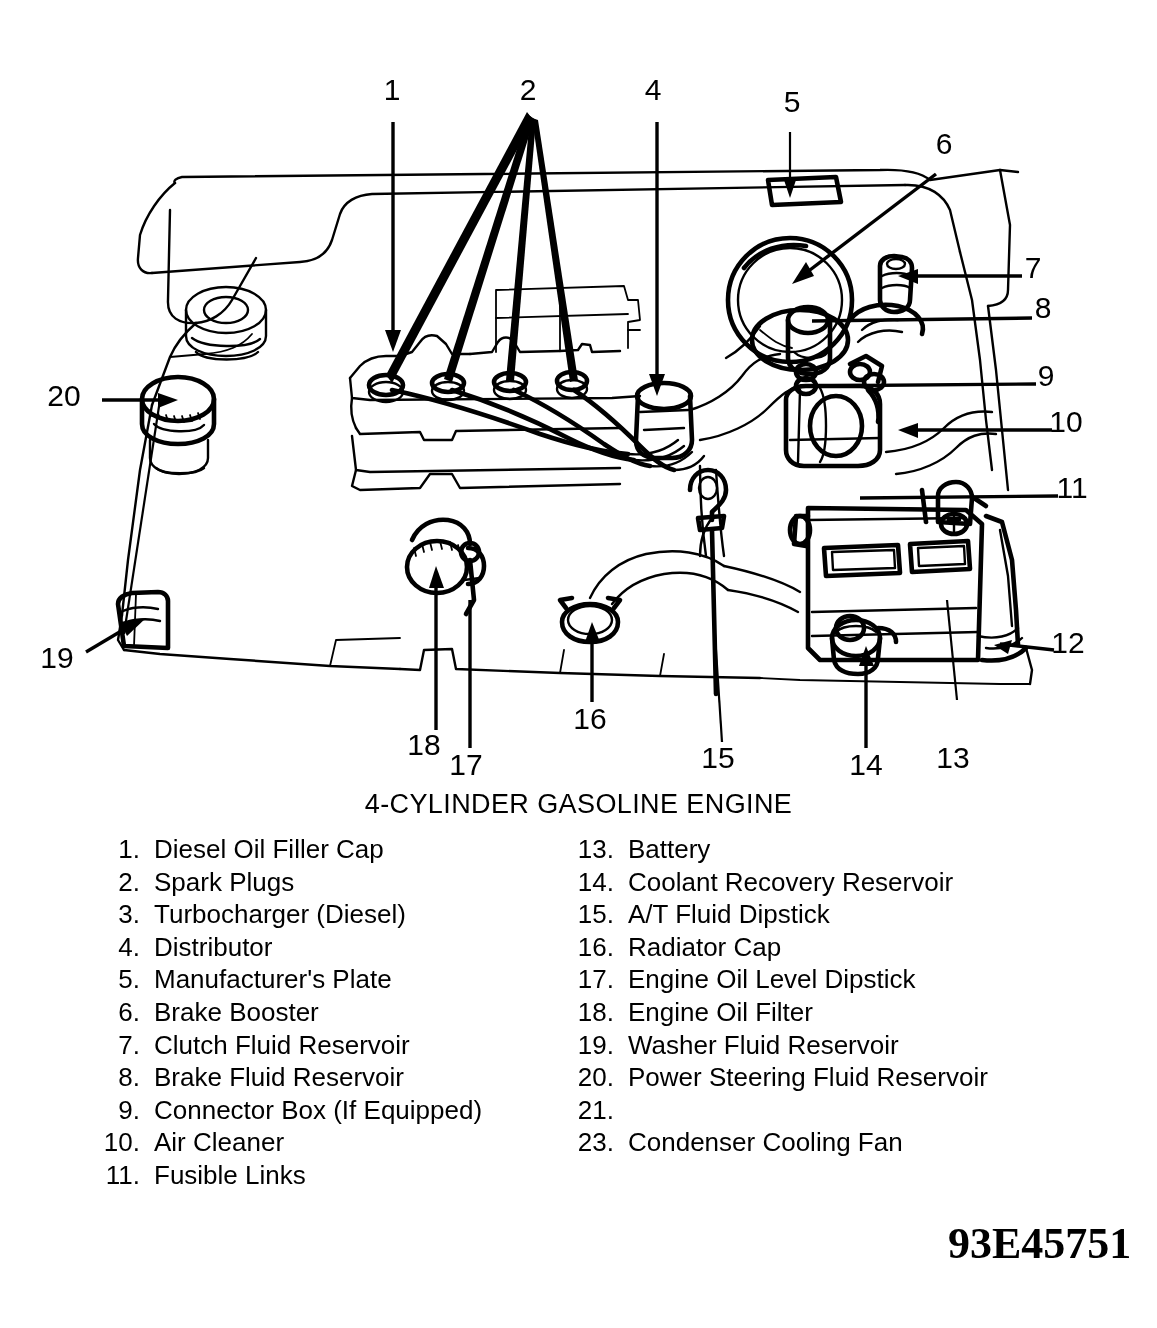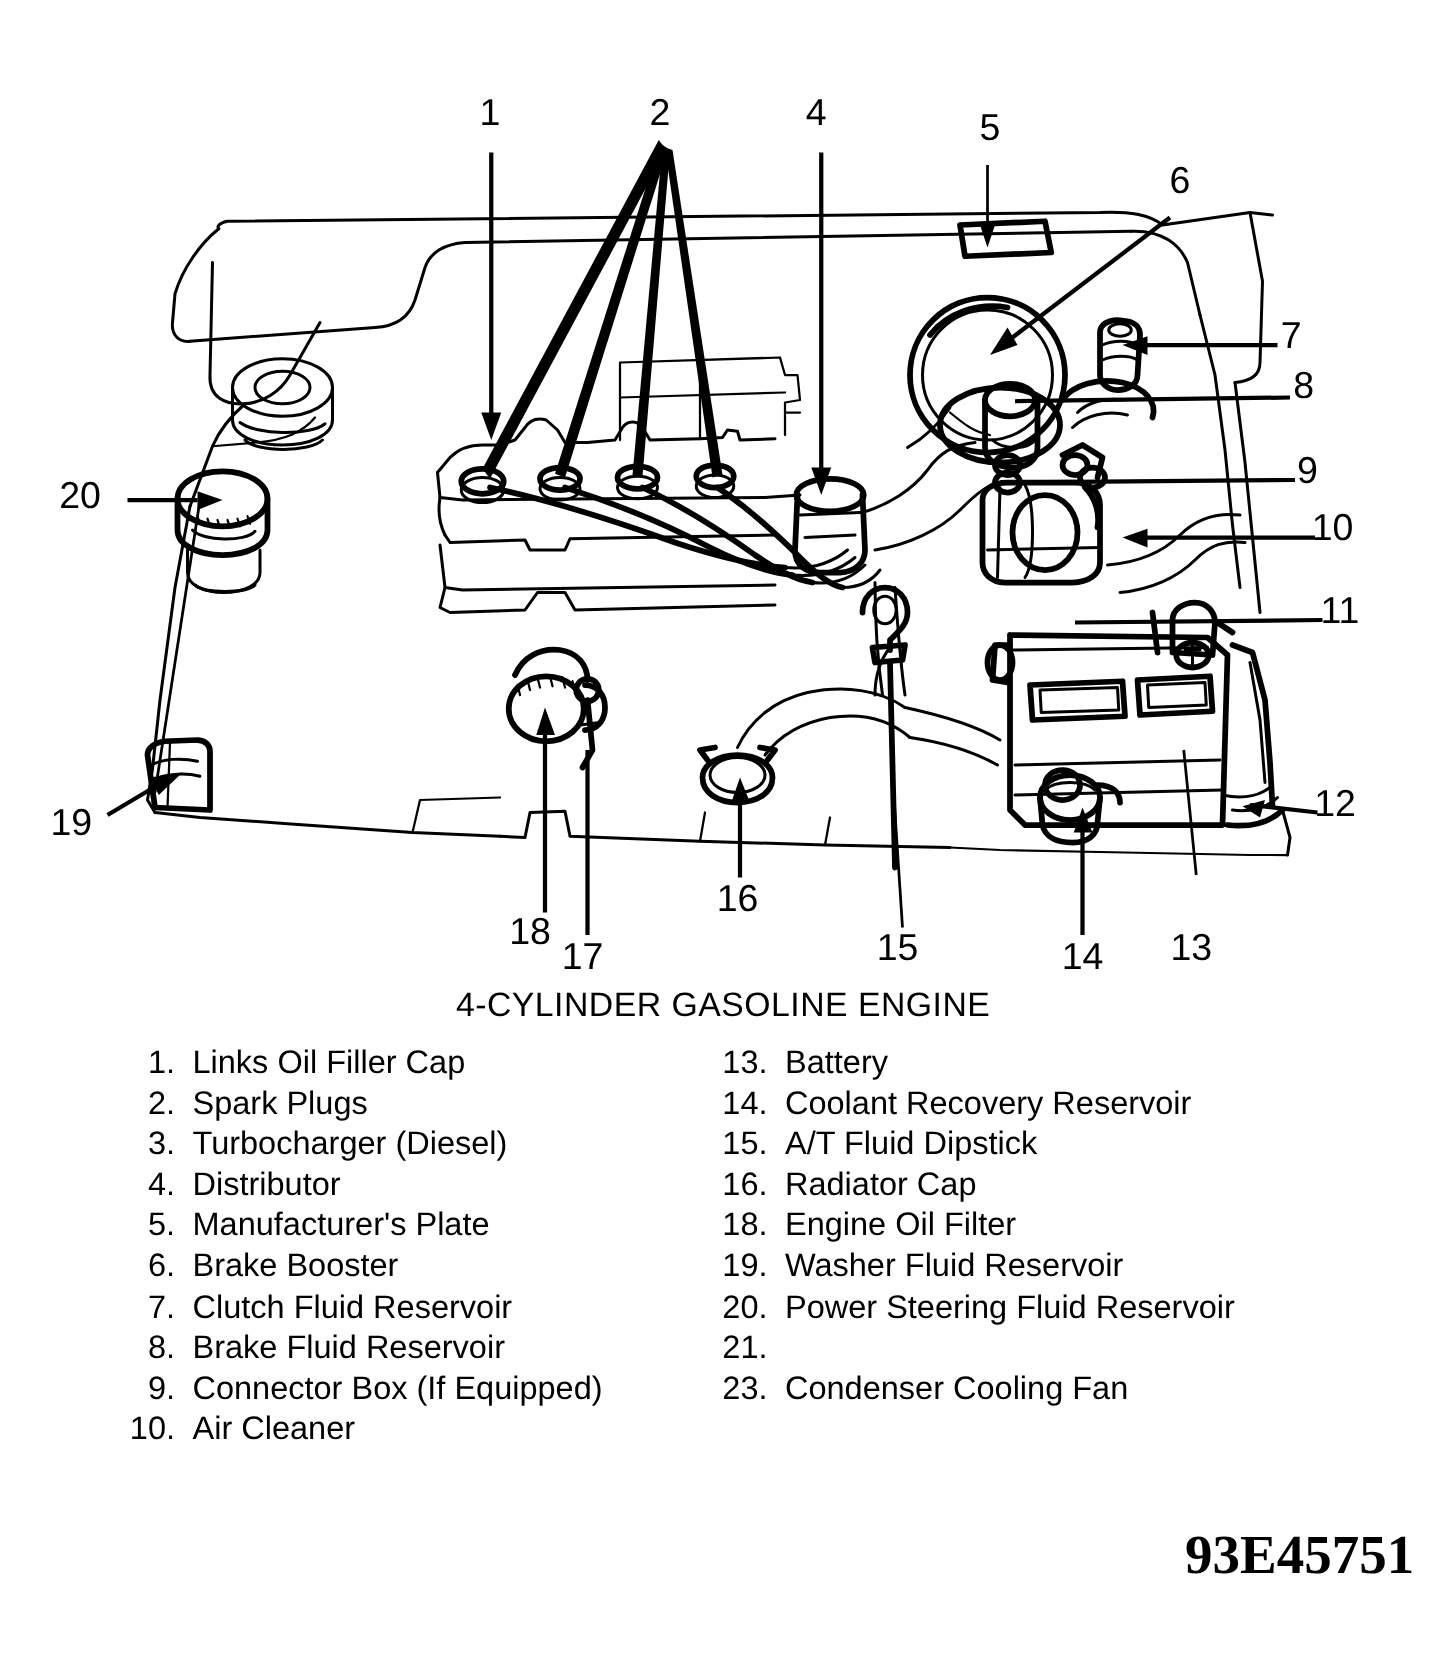--- a/index.html
+++ b/index.html
@@ -442,21 +442,21 @@
       </g>
 
   </svg>
 
   <div id="caption-title">4-CYLINDER GASOLINE ENGINE</div>
 
   <div id="legend">
     <div class="legend-col" id="legend-col-left">
         <div class="legend-row">
           <span class="legend-num">1.</span>
-          <span class="legend-text">Links Oil Filler Cap</span>
+          <span class="legend-text">Diesel Oil Filler Cap</span>
         </div>
         <div class="legend-row">
           <span class="legend-num">2.</span>
           <span class="legend-text">Spark Plugs</span>
         </div>
         <div class="legend-row">
           <span class="legend-num">3.</span>
           <span class="legend-text">Turbocharger (Diesel)</span>
         </div>
         <div class="legend-row">
@@ -480,39 +480,47 @@
           <span class="legend-text">Brake Fluid Reservoir</span>
         </div>
         <div class="legend-row">
           <span class="legend-num">9.</span>
           <span class="legend-text">Connector Box (If Equipped)</span>
         </div>
         <div class="legend-row">
           <span class="legend-num">10.</span>
           <span class="legend-text">Air Cleaner</span>
         </div>
+        <div class="legend-row">
+          <span class="legend-num">11.</span>
+          <span class="legend-text">Fusible Links</span>
+        </div>
       </div>
     <div class="legend-col" id="legend-col-right">
         <div class="legend-row">
           <span class="legend-num">13.</span>
           <span class="legend-text">Battery</span>
         </div>
         <div class="legend-row">
           <span class="legend-num">14.</span>
           <span class="legend-text">Coolant Recovery Reservoir</span>
         </div>
         <div class="legend-row">
           <span class="legend-num">15.</span>
           <span class="legend-text">A/T Fluid Dipstick</span>
         </div>
         <div class="legend-row">
           <span class="legend-num">16.</span>
           <span class="legend-text">Radiator Cap</span>
         </div>
         <div class="legend-row">
+          <span class="legend-num">17.</span>
+          <span class="legend-text">Engine Oil Level Dipstick</span>
+        </div>
+        <div class="legend-row">
           <span class="legend-num">18.</span>
           <span class="legend-text">Engine Oil Filter</span>
         </div>
         <div class="legend-row">
           <span class="legend-num">19.</span>
           <span class="legend-text">Washer Fluid Reservoir</span>
         </div>
         <div class="legend-row">
           <span class="legend-num">20.</span>
           <span class="legend-text">Power Steering Fluid Reservoir</span>

